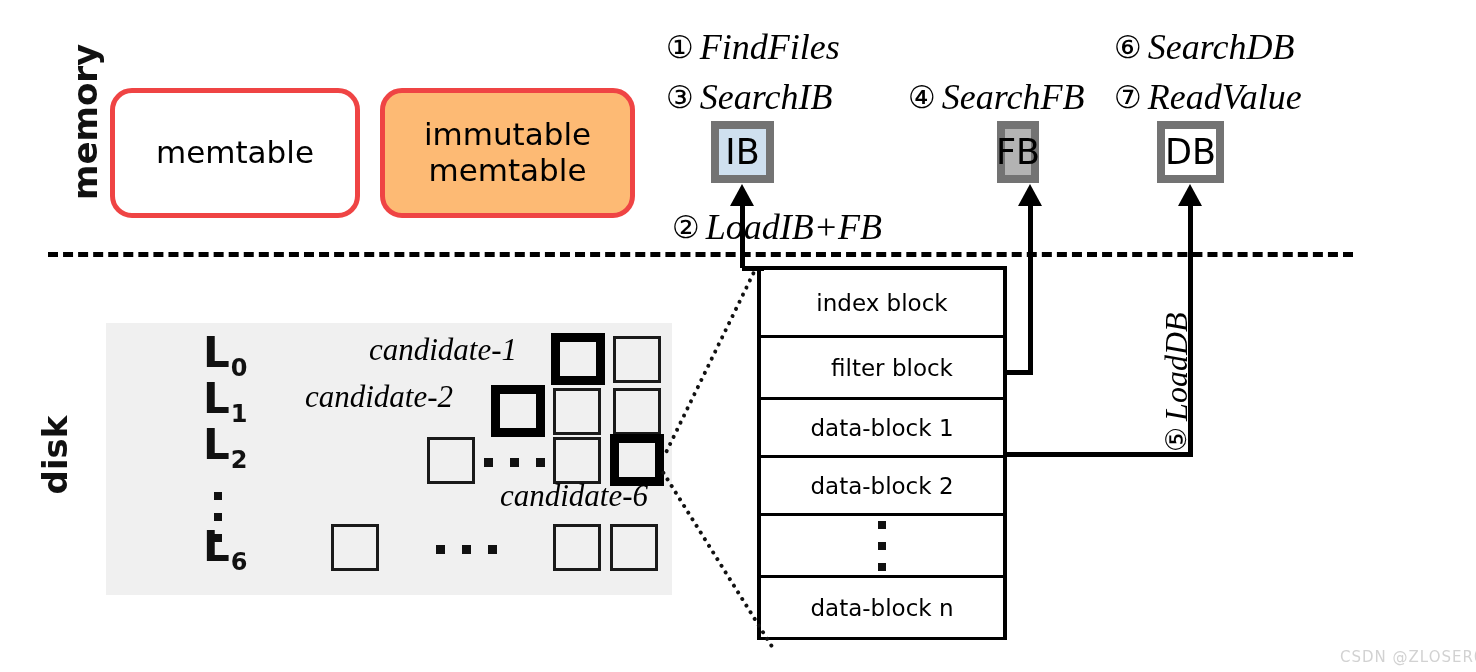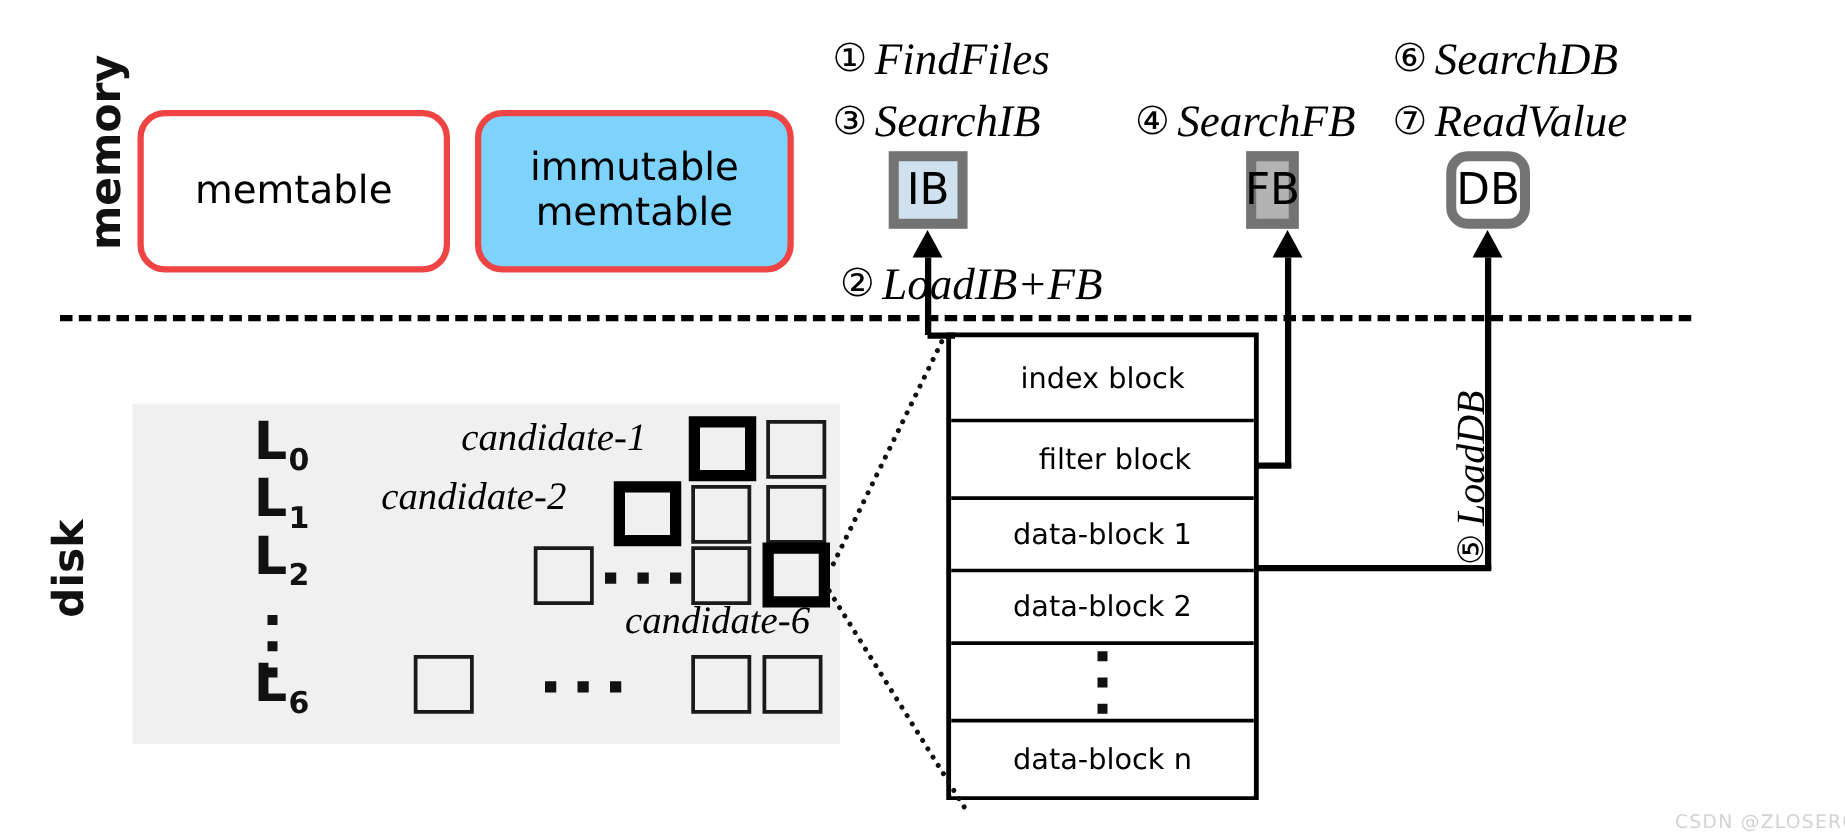--- a/index.html
+++ b/index.html
@@ -25,21 +25,21 @@
     display:flex;
     align-items:center;
     justify-content:center;
     text-align:center;
     font-family:"DejaVu Sans",sans-serif;
     font-size:31px;
     color:#000;
     line-height:1.15;
   }
   .memtable{background:#ffffff;}
-  .immutable{background:#7dd3fc;}
+  .immutable{background:#fdba74;}
 
   
   .cachebox{
     position:absolute;
     border:8px solid #737373;
     box-sizing:border-box;
     display:flex;
     align-items:center;
     justify-content:center;
     font-family:"DejaVu Sans",sans-serif;
@@ -212,21 +212,21 @@
   </div>
 
   <div class="cachebox" style="left:711px;top:121px;width:63px;height:62px;background:#cfe0ef;">
     <span>IB</span>
   </div>
 
   <div class="cachebox" style="left:997px;top:121px;width:42px;height:62px;background:#b3b3b3;">
     <span>FB</span>
   </div>
 
-  <div class="cachebox" style="left:1157px;top:121px;width:67px;height:62px;background:#ffffff;border-radius:17px;">
+  <div class="cachebox" style="left:1157px;top:121px;width:67px;height:62px;background:#ffffff;">
     <span>DB</span>
   </div>
 
   <div class="dashline" style="left:48px;top:252px;width:1305px;"></div>
 
   <div class="graypanel" style="left:106px;top:323px;width:566px;height:272px;"></div>
 
   <div class="lvl" style="left:203px;top:332px;">
     <span>L</span><sub>0</sub>
   </div>

